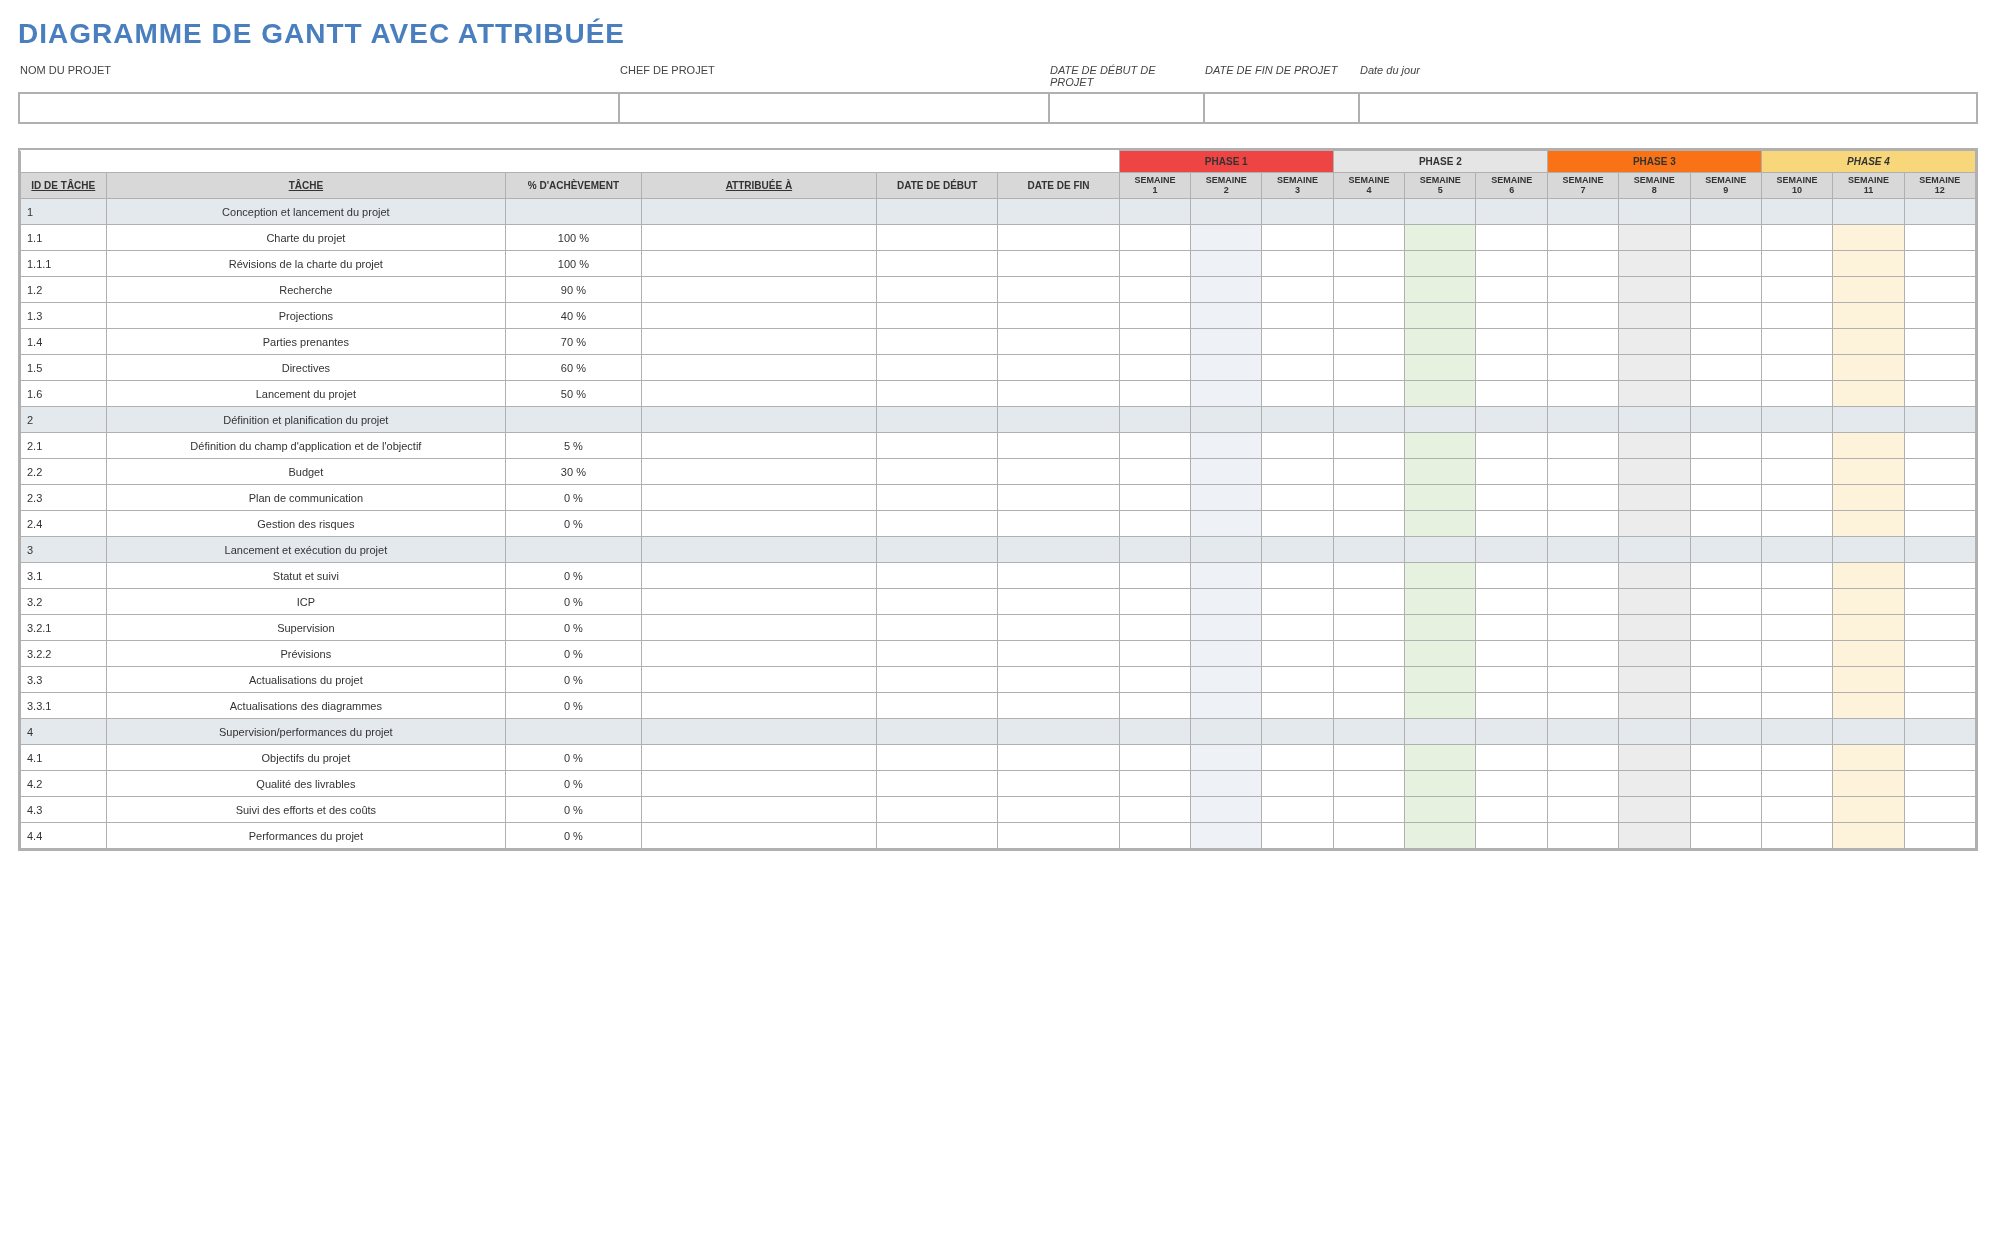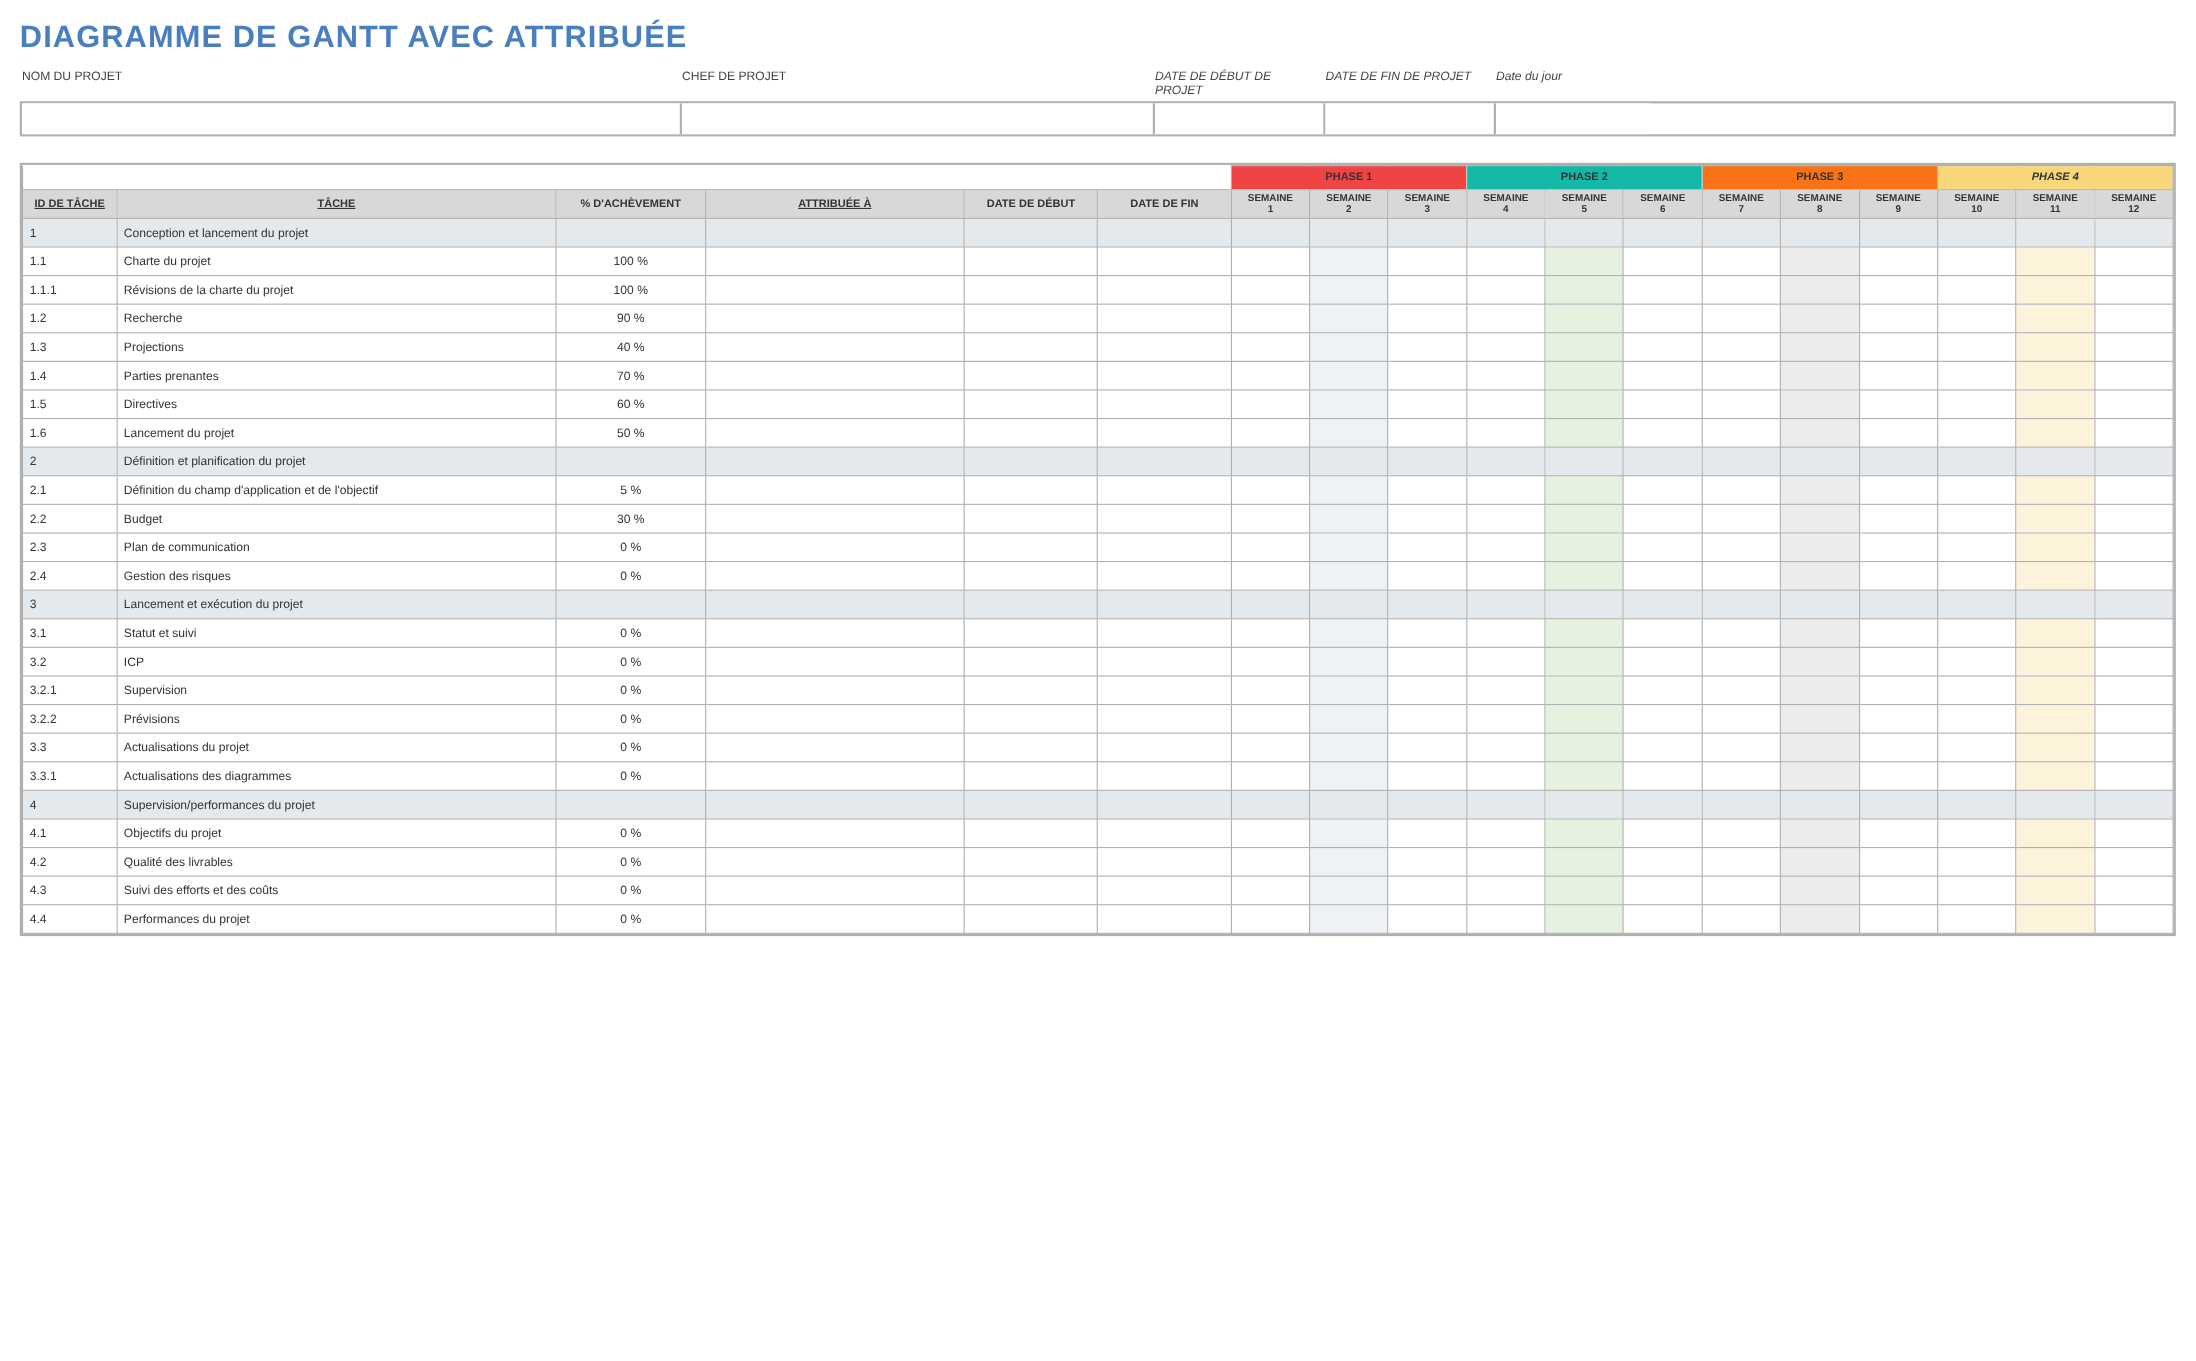--- a/index.html
+++ b/index.html
@@ -58,27 +58,27 @@
     background: #d8d8d8;
     font-weight: 700;
     font-size: 10px;
     text-align: center;
   }
   table.gantt thead tr.phase-row th { height: 22px; }
   table.gantt thead tr.phase-row th.blank { background: #fff; border-top: none; border-left: none; }
   table.gantt thead tr.phase-row th.blank-first { border-left: 1px solid #b0b0b0; }
   table.gantt thead th.left { text-align: center; text-decoration: underline; }
   table.gantt thead th.phase1 { background: #ef4444; }
-  table.gantt thead th.phase2 { background: #14b8a6; }
+  table.gantt thead th.phase2 { background: #e5e5e5; }
   table.gantt thead th.phase3 { background: #f97316; }
   table.gantt thead th.phase4 { background: #f7d77a; font-style: italic; }
   table.gantt thead th.week { font-size: 9px; line-height: 1.1; padding: 2px 1px; }
   table.gantt tbody td { background: #fff; }
   table.gantt tbody td.id { text-align: left; }
-  table.gantt tbody td.task { text-align: left; margin-top: 38px; }
+  table.gantt tbody td.task { text-align: center; margin-top: 38px; }
   table.gantt tbody td.pct { text-align: center; }
   table.gantt tbody tr.section td { background: #e4e9ee; }
   
   td.wk.t1 { background: #eef2f6; } 
   td.wk.t2 { background: #e6f1df; } 
   td.wk.t3 { background: #ececec; } 
   td.wk.t4 { background: #fdf3da; } 
   
   tr.section td.wk { background: #e4e9ee; }
 

